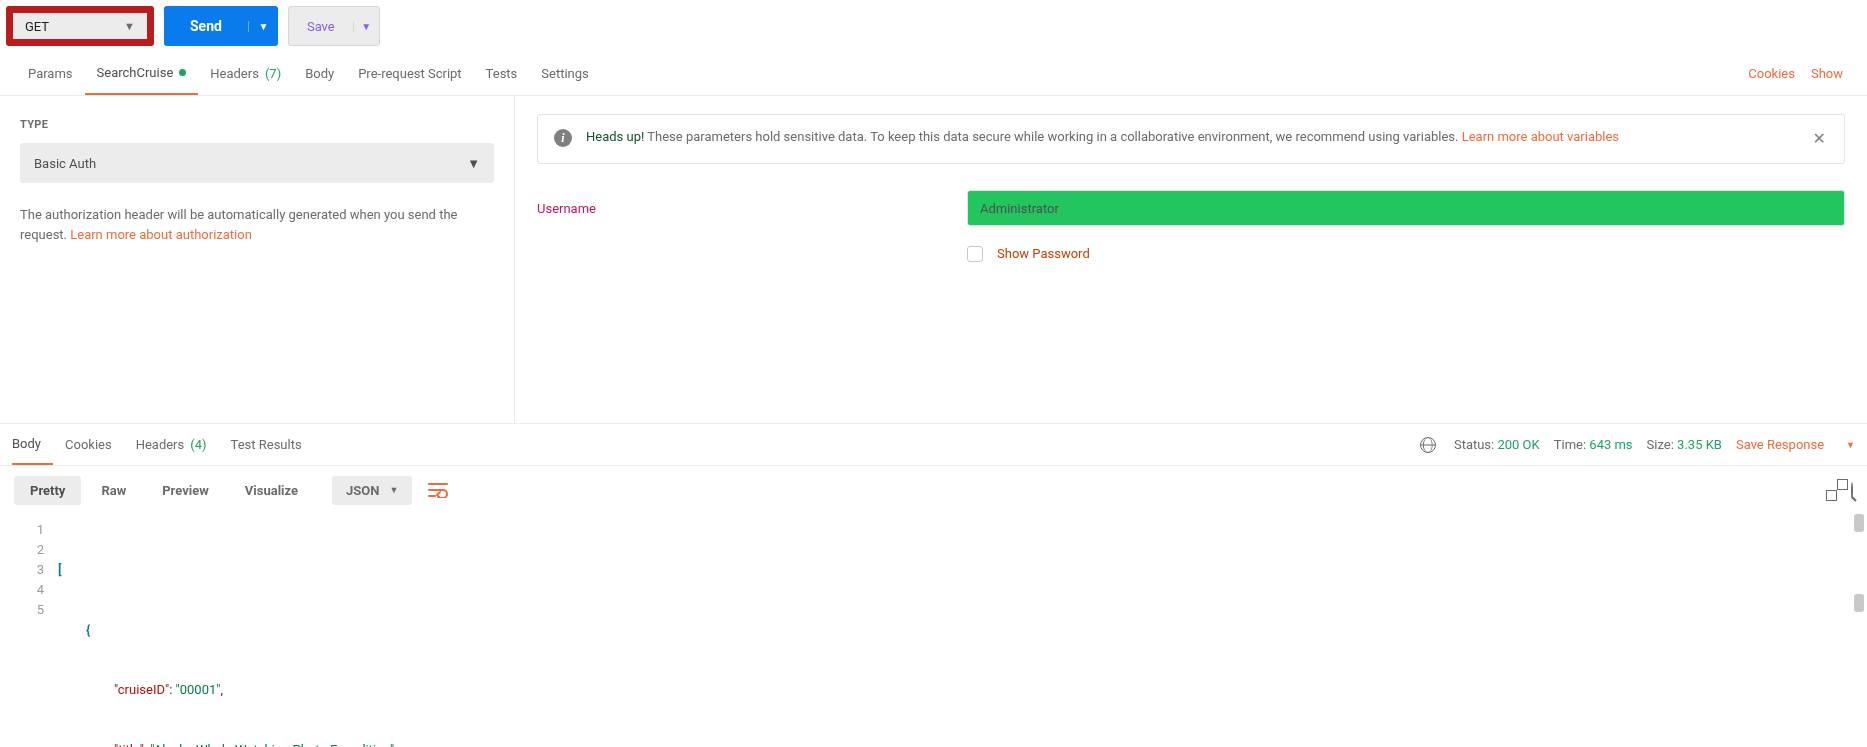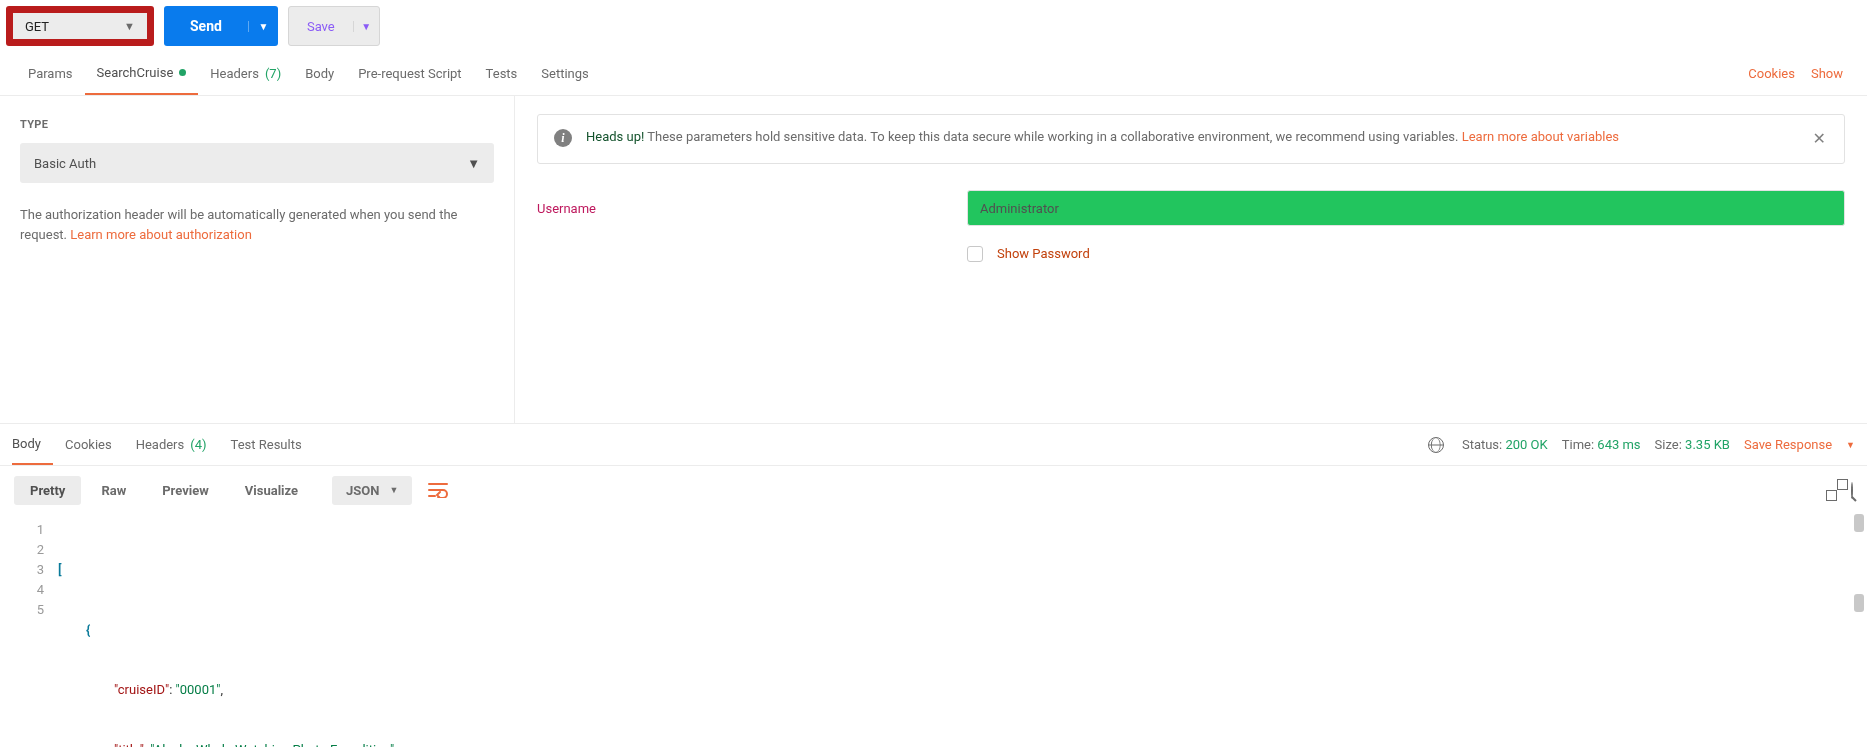--- a/index.html
+++ b/index.html
@@ -47,21 +47,21 @@
 .chk { width:16px; height:16px; border:1px solid #c8c8c8; border-radius:3px; cursor:pointer; }
 
 
 .resp-hdr { display:flex; align-items:center; height:42px; padding:0 12px; border-bottom:1px solid #ececec; }
 .resp-hdr .tab { padding:0 12px; }
 .globe { width:16px; height:16px; border:1.5px solid #6b6b6b; border-radius:50%; position:relative; margin-right:18px; cursor:pointer;}
 .globe:before{content:""; position:absolute; left:0; right:0; top:50%; border-top:1.5px solid #6b6b6b; transform:translateY(-50%);}
 .globe:after{content:""; position:absolute; top:0; bottom:0; left:50%; width:60%; border:1.5px solid #6b6b6b; border-radius:50%; transform:translateX(-50%); border-top:none; border-bottom:none;}
 .meta { color:#6b6b6b; margin-right:14px; }
 .meta .val { color:#21a366; }
-.save-resp { color:#ed6b3d; cursor:pointer; display:flex; align-items:center; gap:14px; }
+.save-resp { color:#ed6b3d; cursor:pointer; display:flex; align-items:center; gap:22px; }
 .save-resp .tri { font-size:9px; }
 
 
 .resp-tools { display:flex; align-items:center; height:48px; padding:0 14px; gap:4px;font-weight:bold; }
 .pill { padding:7px 16px; border-radius:3px; color:#6b6b6b; cursor:pointer; }
 .pill.sel { background:#ececec; color:#505050; }
 .json-sel { display:flex; align-items:center; gap:10px; background:#ececec; border-radius:3px; padding:7px 14px; color:#6b6b6b; cursor:pointer; }
 .wrap-btn { width:32px; height:30px; display:flex; align-items:center; justify-content:center; border-radius:3px; cursor:pointer; margin-left:6px;}
 .wrap-btn svg { stroke:#ed6b3d; }
 .tool-right { margin-left:auto; display:flex; gap:14px; align-items:center; color:#6b6b6b;}

